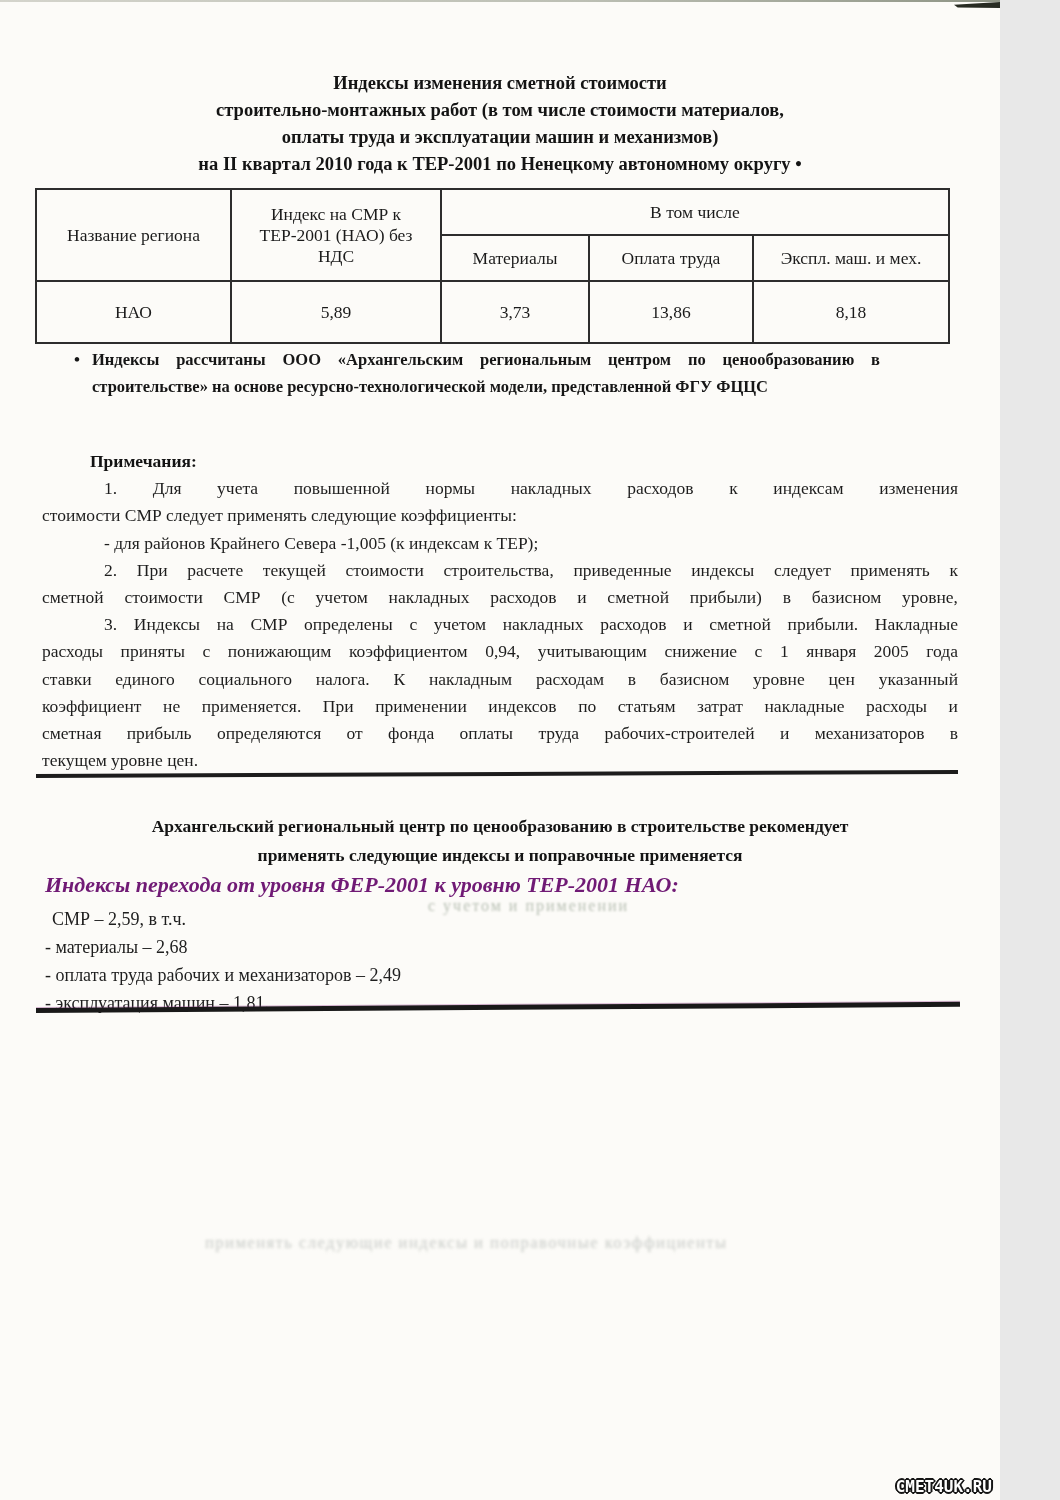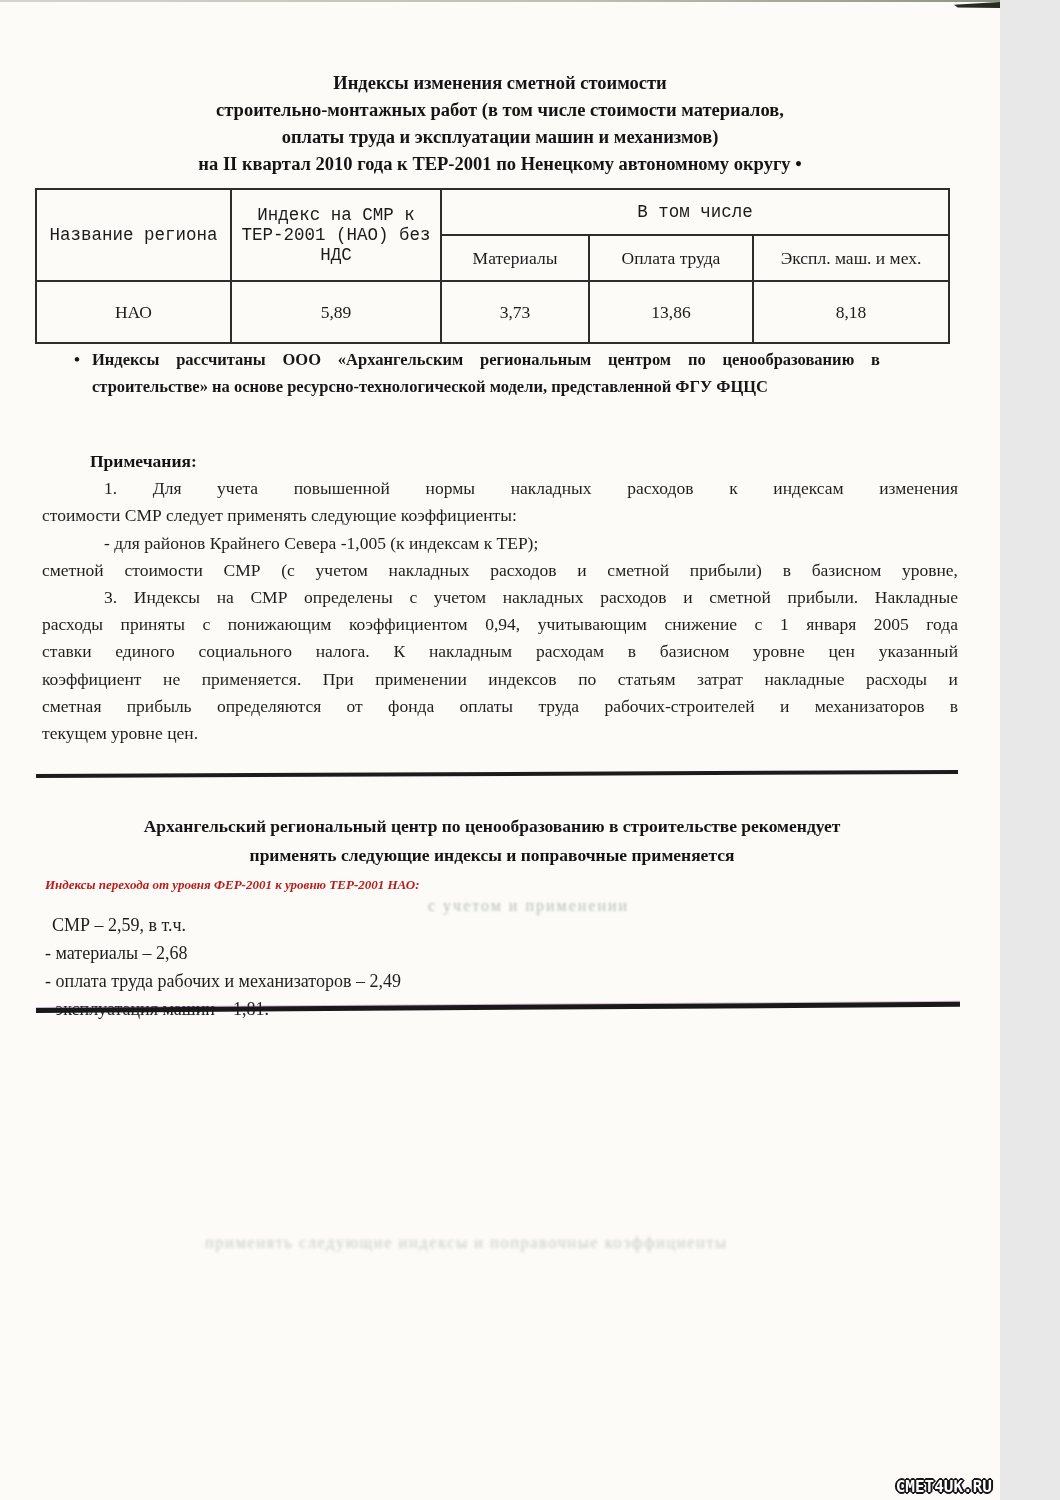--- a/index.html
+++ b/index.html
@@ -15,48 +15,48 @@
   .top-dash { position:absolute; top:2px; right:0; width:46px; height:6px;
     background:#272b22; clip-path:polygon(0 45%,100% 0,100% 100%,8% 90%); }
 
   .title-block { position:absolute; top:70px; left:42px; width:916px;
     text-align:center; font-weight:bold; font-size:18.5px; line-height:27px; color:#141414; }
 
   table.doc-table { position:absolute; top:188px; left:35px; width:913px;
     border-collapse:collapse; table-layout:fixed; font-size:17.5px; color:#1b1b1b; }
   table.doc-table td { border:2px solid #2d2d2d; text-align:center;
     vertical-align:middle; padding:2px 8px; }
-  tr.hrow1 td { height:40px;font-family:Liberation Mono, monospace; }
+  tr.hrow1 td { height:40px; }
   tr.hrow2 td { height:40px; }
   tr.drow  td { height:56px; }
 
   .source-note { position:absolute; top:346px; left:92px; width:788px;
     font-weight:bold; font-size:16.5px; line-height:27px; color:#161616; }
   .source-note .bullet { position:absolute; left:-18px; top:0px; font-size:17px; }
   .jlast { text-align:justify; text-align-last:justify; }
 
   .notes { position:absolute; top:407px; left:42px; width:916px;
     font-size:17.5px; line-height:27.2px;margin-top:41px; }
   .notes-heading { font-weight:bold; margin-left:48px; color:#131313; }
   .jline { text-align:justify; text-align-last:justify; }
   .indent { text-indent:62px; }
 
   .rule1 { position:absolute; top:774px; left:36px; width:922px; height:4px;
     background:#1c1c1c; transform:rotate(-0.25deg); transform-origin:left center; }
   .rule2 { position:absolute; top:1008px; left:36px; width:924px; height:5px;
     background:#191919; transform:rotate(-0.38deg); transform-origin:left center;
     box-shadow:0 -1px 0 rgba(158,62,148,0.35); }
 
-  .rec-heading { position:absolute; top:812px; left:34px; width:916px;
+  .rec-heading { position:absolute; top:812px; left:42px; width:916px;
     text-align:center; font-weight:bold; font-size:17.5px; line-height:29px; color:#141414; }
 
   .transition-block { position:absolute; top:871px; left:45px; width:913px;
     font-size:18px; line-height:28px; }
-  .transition-heading { font-weight:bold; font-style:italic; font-size:13px;
-    margin-bottom:12px; color:#b91c1c; }
+  .transition-heading { font-weight:bold; font-style:italic; font-size:22px;
+    margin-bottom:6px; color:#701a75; }
   .transition-item.first { padding-left:7px; }
 
   .ghost-small { position:absolute; top:897px; left:428px; width:360px;
     font-size:16px; color:rgba(128,142,122,0.55); filter:blur(1.3px);
     letter-spacing:2px; pointer-events:none; }
   .ghost-line { position:absolute; top:1233px; left:205px; width:620px;
     font-size:16.5px; color:rgba(132,142,136,0.45); filter:blur(1.5px);
     letter-spacing:1.5px; pointer-events:none; }
 
   .watermark { position:absolute; right:8px; bottom:4px;
@@ -116,20 +116,21 @@
     <span class="bullet">•</span>
     <div class="jlast">Индексы рассчитаны ООО «Архангельским региональным центром по ценообразованию в</div>
     <div>строительстве» на основе ресурсно-технологической модели, представленной ФГУ ФЦЦС</div>
   </div>
 
   <div class="notes">
     <div class="notes-heading">Примечания:</div>
     <div class="jline indent">1. Для учета повышенной нормы накладных расходов к индексам изменения</div>
     <div>стоимости СМР следует применять следующие коэффициенты:</div>
     <div class="indent">- для районов Крайнего Севера -1,005 (к индексам к ТЕР);</div>
+    <div class="jline indent">2. При расчете текущей стоимости строительства, приведенные индексы следует применять к</div>
     <div class="jline">сметной стоимости СМР (с учетом накладных расходов и сметной прибыли) в базисном уровне,</div>
     <div class="jline indent">3. Индексы на СМР определены с учетом накладных расходов и сметной прибыли. Накладные</div>
     <div class="jline">расходы приняты с понижающим коэффициентом 0,94, учитывающим снижение с 1 января 2005 года</div>
     <div class="jline">ставки единого социального налога. К накладным расходам в базисном уровне цен указанный</div>
     <div class="jline">коэффициент не применяется. При применении индексов по статьям затрат накладные расходы и</div>
     <div class="jline">сметная прибыль определяются от фонда оплаты труда рабочих-строителей и механизаторов в</div>
     <div>текущем уровне цен.</div>
   </div>
 
   <div class="rule1"></div>

